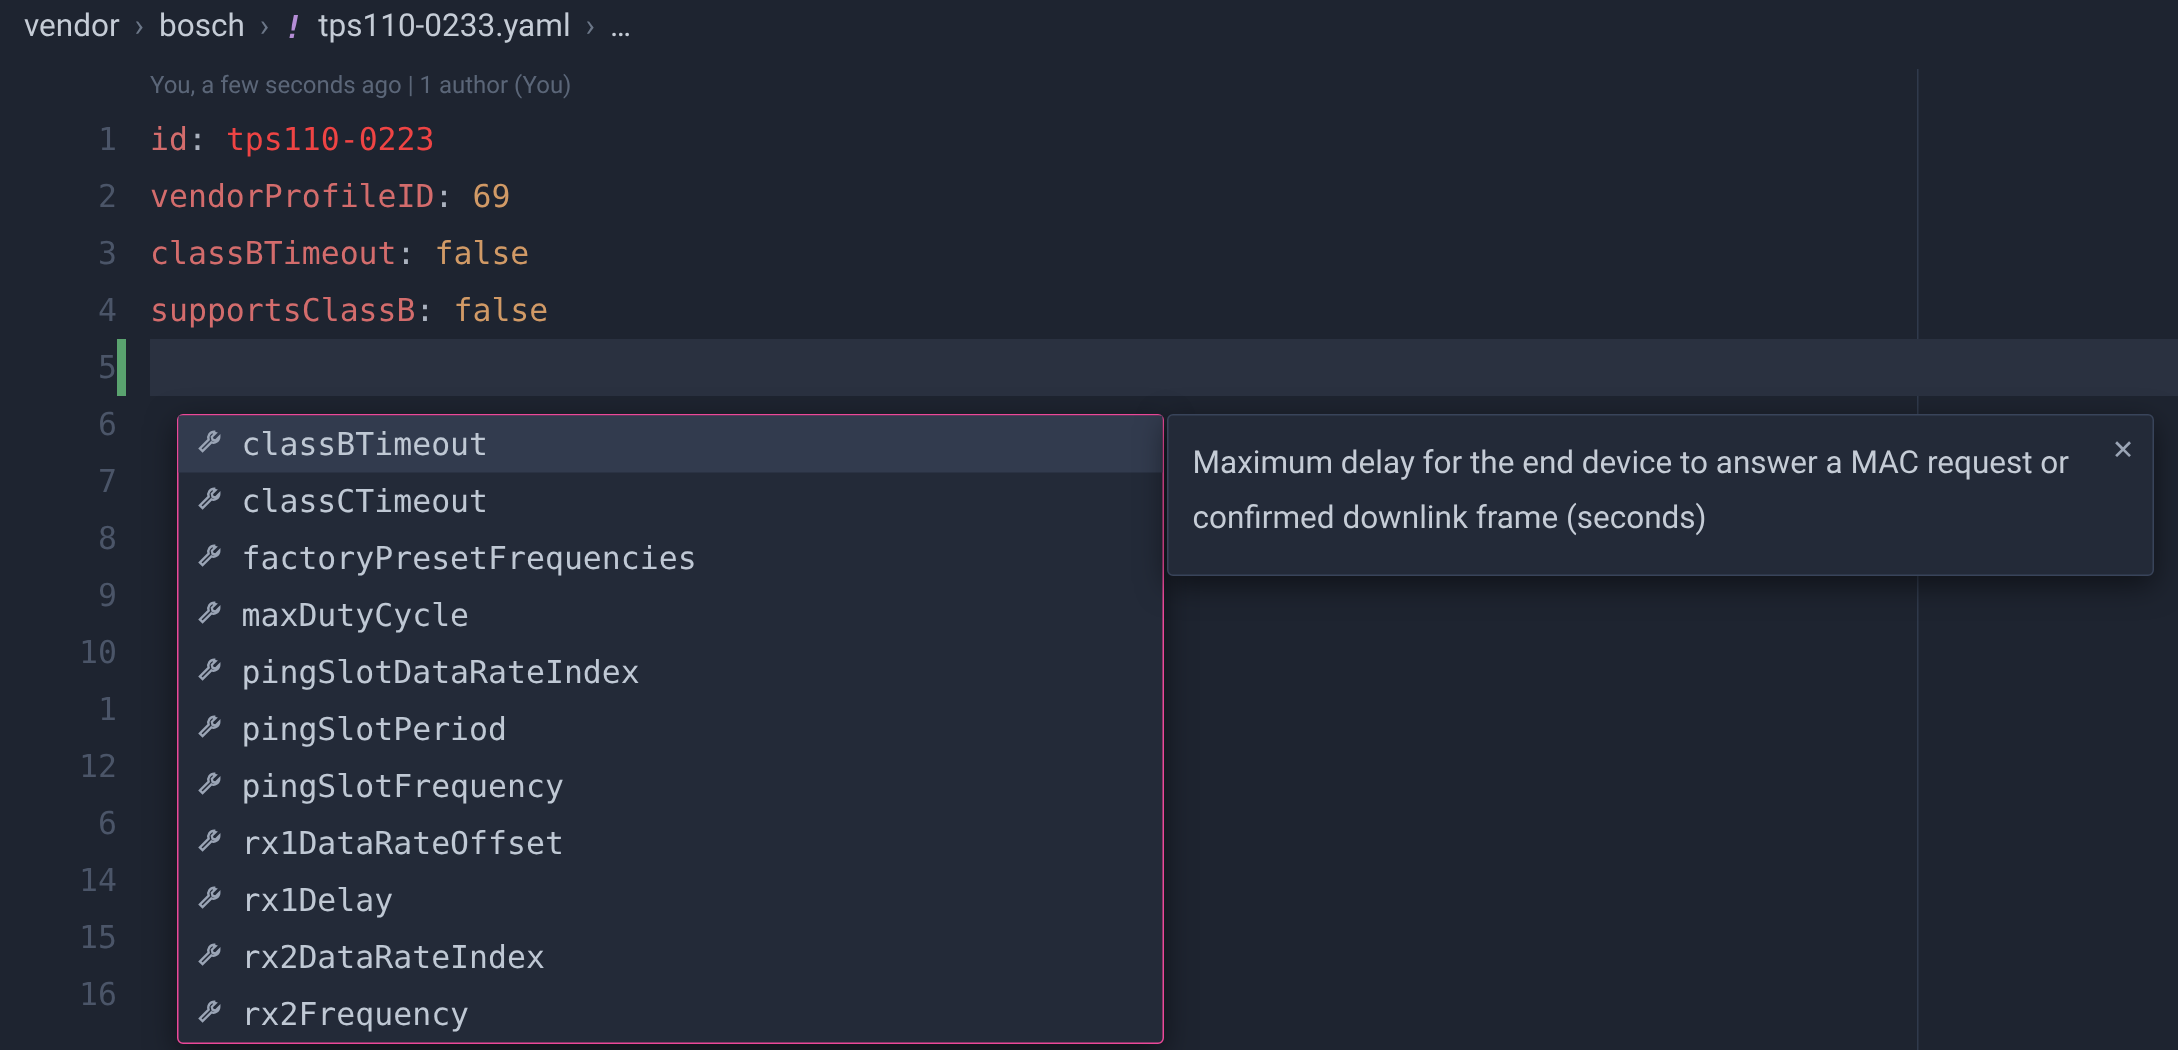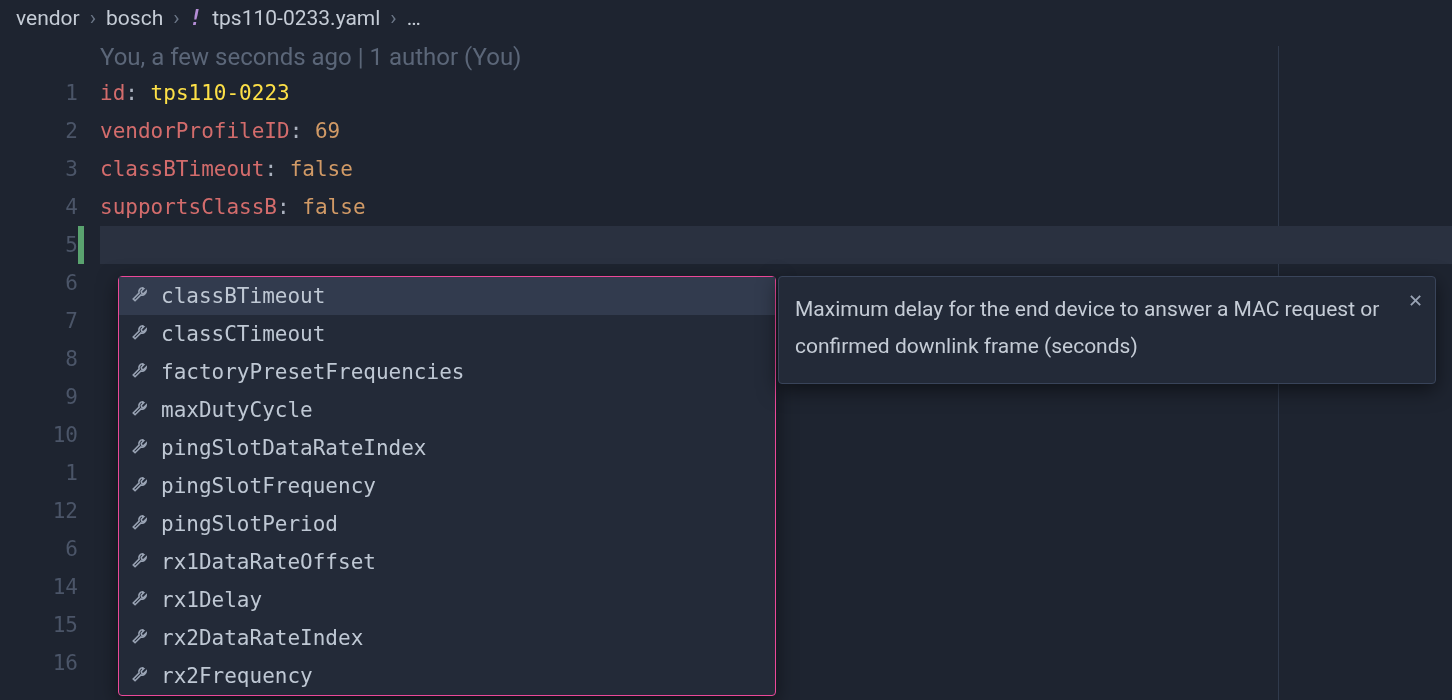--- a/index.html
+++ b/index.html
@@ -50,27 +50,27 @@
   .codecol {
     position: relative;
     flex: 1;
     font-size: 21px;
     line-height: 38px;
   }
   .blameline {
     height: 34px;
     line-height: 34px;
     color: #5b6678;
-    font-size: 24px;
+    font-size: 16px;
     font-family: -apple-system, "Segoe UI", Roboto, sans-serif;
   }
   .codeline { height: 38px; white-space: pre; }
   .key   { color: #d36c6c; }
   .col   { color: #abb2bf; }
-  .str   { color: #fde047; }
+  .str   { color: #ef4444; }
   .num   { color: #d19a66; }
   .bool  { color: #d19a66; }
   
   .curline {
     position: relative;
     background: #2a3140;
     height: 38px;
   }
   .mod-marker {
     position: absolute;
@@ -250,27 +250,27 @@
   <div class="sugrow">
     <span class="wrench"><svg class="wrench-svg" viewBox="0 0 16 16" fill="none" stroke="currentColor" stroke-width="1.4">
           <path d="M10.5 2.5a3.5 3.5 0 0 0-3.3 4.7L2 12.4l1.6 1.6 5.2-5.2a3.5 3.5 0 0 0 4.7-3.3l-2.2 2.2-1.8-.4-.4-1.8 2.2-2.2a3.5 3.5 0 0 0-.8-.1z"></path>
         </svg></span>
     <span>pingSlotDataRateIndex</span>
   </div>
   <div class="sugrow">
     <span class="wrench"><svg class="wrench-svg" viewBox="0 0 16 16" fill="none" stroke="currentColor" stroke-width="1.4">
           <path d="M10.5 2.5a3.5 3.5 0 0 0-3.3 4.7L2 12.4l1.6 1.6 5.2-5.2a3.5 3.5 0 0 0 4.7-3.3l-2.2 2.2-1.8-.4-.4-1.8 2.2-2.2a3.5 3.5 0 0 0-.8-.1z"></path>
         </svg></span>
+    <span>pingSlotPeriod</span>
+  </div>
+  <div class="sugrow">
+    <span class="wrench"><svg class="wrench-svg" viewBox="0 0 16 16" fill="none" stroke="currentColor" stroke-width="1.4">
+          <path d="M10.5 2.5a3.5 3.5 0 0 0-3.3 4.7L2 12.4l1.6 1.6 5.2-5.2a3.5 3.5 0 0 0 4.7-3.3l-2.2 2.2-1.8-.4-.4-1.8 2.2-2.2a3.5 3.5 0 0 0-.8-.1z"></path>
+        </svg></span>
     <span>pingSlotFrequency</span>
-  </div>
-  <div class="sugrow">
-    <span class="wrench"><svg class="wrench-svg" viewBox="0 0 16 16" fill="none" stroke="currentColor" stroke-width="1.4">
-          <path d="M10.5 2.5a3.5 3.5 0 0 0-3.3 4.7L2 12.4l1.6 1.6 5.2-5.2a3.5 3.5 0 0 0 4.7-3.3l-2.2 2.2-1.8-.4-.4-1.8 2.2-2.2a3.5 3.5 0 0 0-.8-.1z"></path>
-        </svg></span>
-    <span>pingSlotPeriod</span>
   </div>
   <div class="sugrow">
     <span class="wrench"><svg class="wrench-svg" viewBox="0 0 16 16" fill="none" stroke="currentColor" stroke-width="1.4">
           <path d="M10.5 2.5a3.5 3.5 0 0 0-3.3 4.7L2 12.4l1.6 1.6 5.2-5.2a3.5 3.5 0 0 0 4.7-3.3l-2.2 2.2-1.8-.4-.4-1.8 2.2-2.2a3.5 3.5 0 0 0-.8-.1z"></path>
         </svg></span>
     <span>rx1DataRateOffset</span>
   </div>
   <div class="sugrow">
     <span class="wrench"><svg class="wrench-svg" viewBox="0 0 16 16" fill="none" stroke="currentColor" stroke-width="1.4">
           <path d="M10.5 2.5a3.5 3.5 0 0 0-3.3 4.7L2 12.4l1.6 1.6 5.2-5.2a3.5 3.5 0 0 0 4.7-3.3l-2.2 2.2-1.8-.4-.4-1.8 2.2-2.2a3.5 3.5 0 0 0-.8-.1z"></path>

